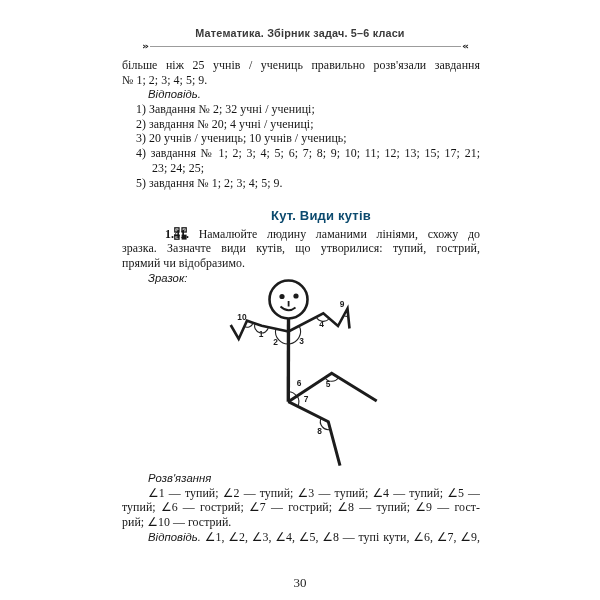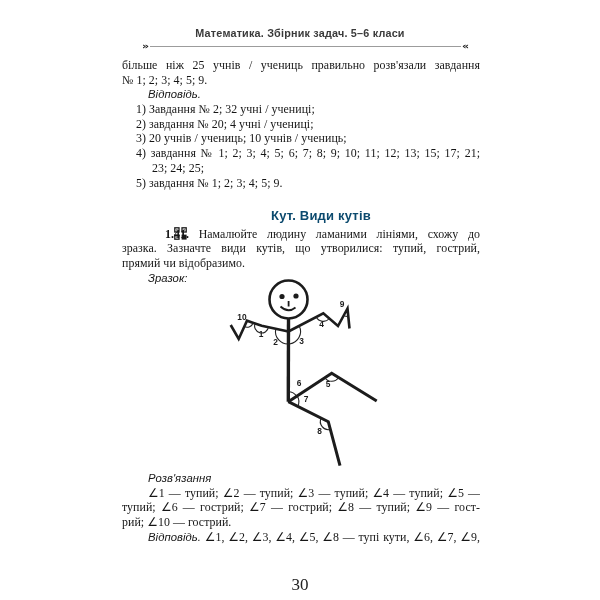--- a/index.html
+++ b/index.html
@@ -63,21 +63,21 @@
   .figure { position: absolute; left: 195px; top: 275px; width: 200px; height: 200px; }
   .figure .stroke { fill: none; stroke: #1c1c1c; }
   .figure .arc { fill: none; stroke: #222; stroke-width: 1.1; }
   .angle-label {
     font: 700 8.4px "Liberation Sans", sans-serif;
     fill: #1d1d1d; text-anchor: middle;
   }
 
   .pageno {
     position: absolute; top: 575px; left: 0; width: 600px;
-    text-align: center; font-size: 17px; color: #222;
+    text-align: center; font-size: 13px; color: #222;
   }
 </style>
 </head>
 <body>
 
 <div class="canvas">
 
   <div class="rh-title">Математика. Збірник задач. 5–6 класи</div>
   <div class="rh-rule">
     <span class="rh-mark">»</span>

